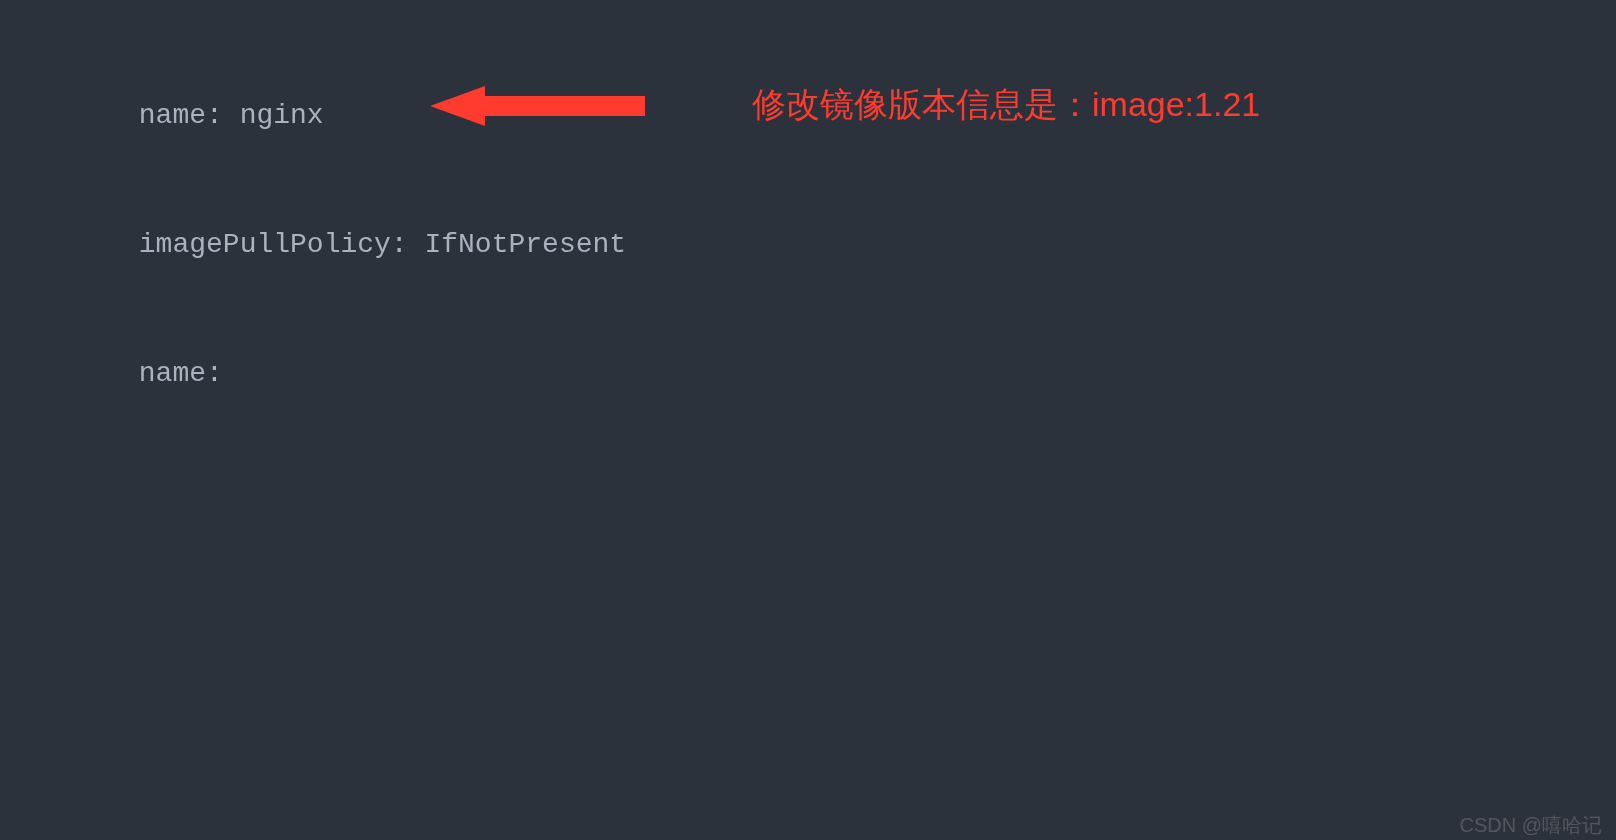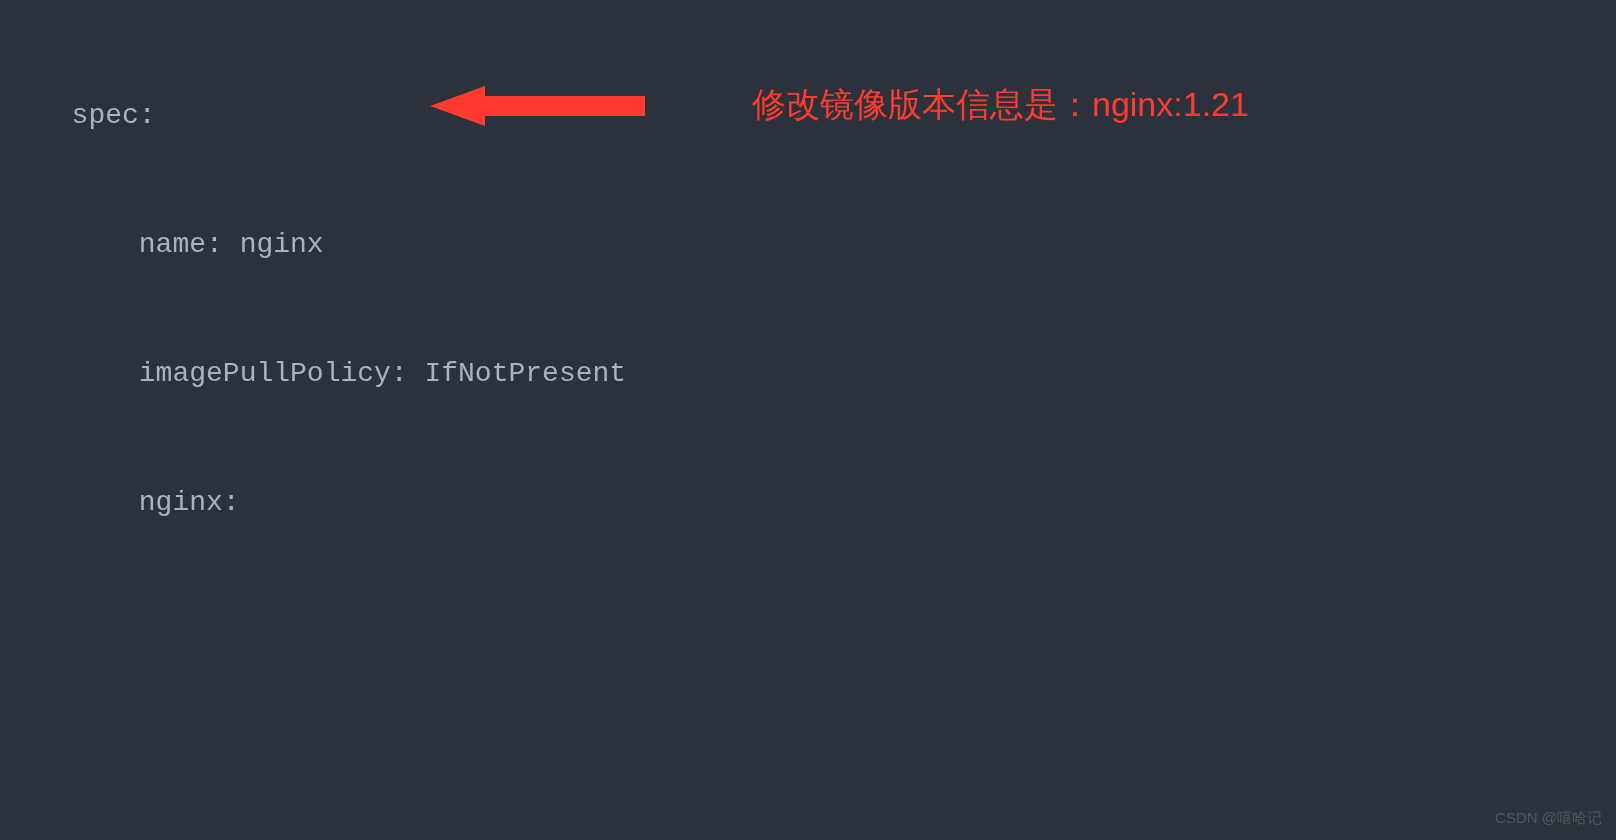--- a/index.html
+++ b/index.html
@@ -37,36 +37,35 @@
     }
     .arrow {
       position: absolute;
       top: 82px;
       left: 430px;
       width: 220px;
       height: 48px;
     }
     .watermark {
       position: absolute;
-      bottom: 12px;
+      bottom: 1px;
       right: 14px;
       color: #6c6f76;
       font-family: -apple-system, "PingFang SC", "Microsoft YaHei", sans-serif;
-      font-size: 15px;
+      font-size: 20px;
       opacity: 0.6;
     }
   </style>
 </head>
 <body>
 
 <div class="code-container">
-  <span class="line">  spec:</span>
   <span class="line">      name: nginx</span>
   <span class="line">      imagePullPolicy: IfNotPresent</span>
-  <span class="line">      nginx:</span>
+  <span class="line">      name:</span>
   
   
   
   
   
   
   
   
   
   
@@ -76,15 +75,15 @@
 </div>
 
 <svg class="arrow" viewBox="0 0 220 48">
   <defs>
     <marker id="arrowhead" markerWidth="1" markerHeight="1" refX="0" refY="0" orient="auto">
     </marker>
   </defs>
   <polygon points="0,24 55,4 55,14 215,14 215,34 55,34 55,44" fill="#ff3b30"></polygon>
 </svg>
 
-<div class="annotation">修改镜像版本信息是：nginx:1.21</div>
+<div class="annotation">修改镜像版本信息是：image:1.21</div>
 
 <div class="watermark">CSDN @嘻哈记</div>
 
 </body></html>

